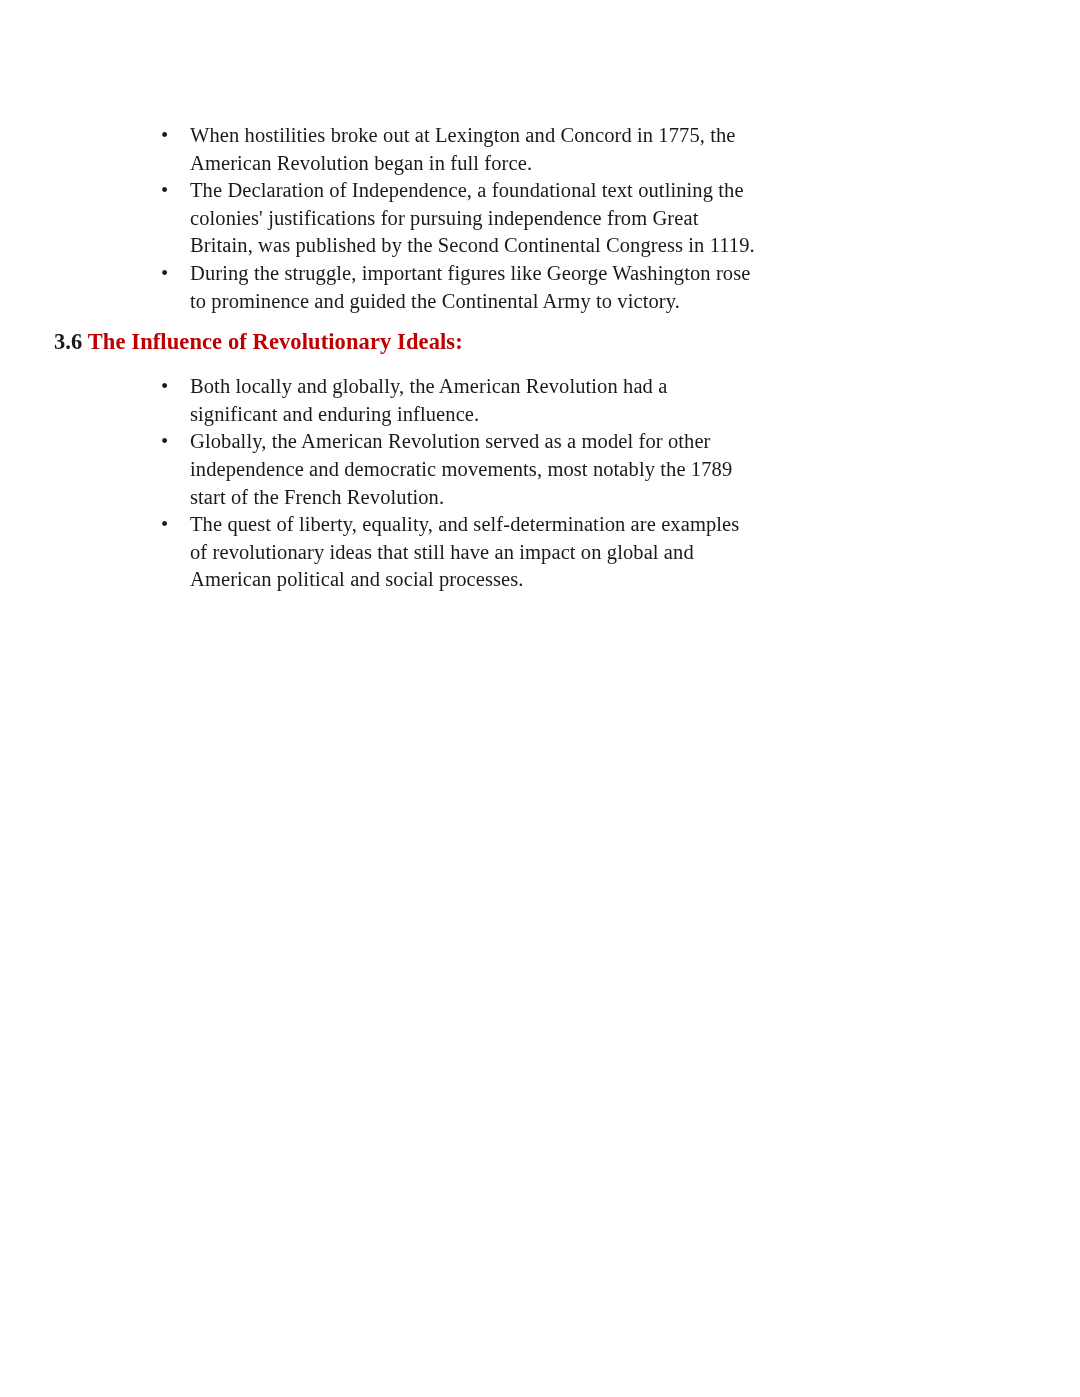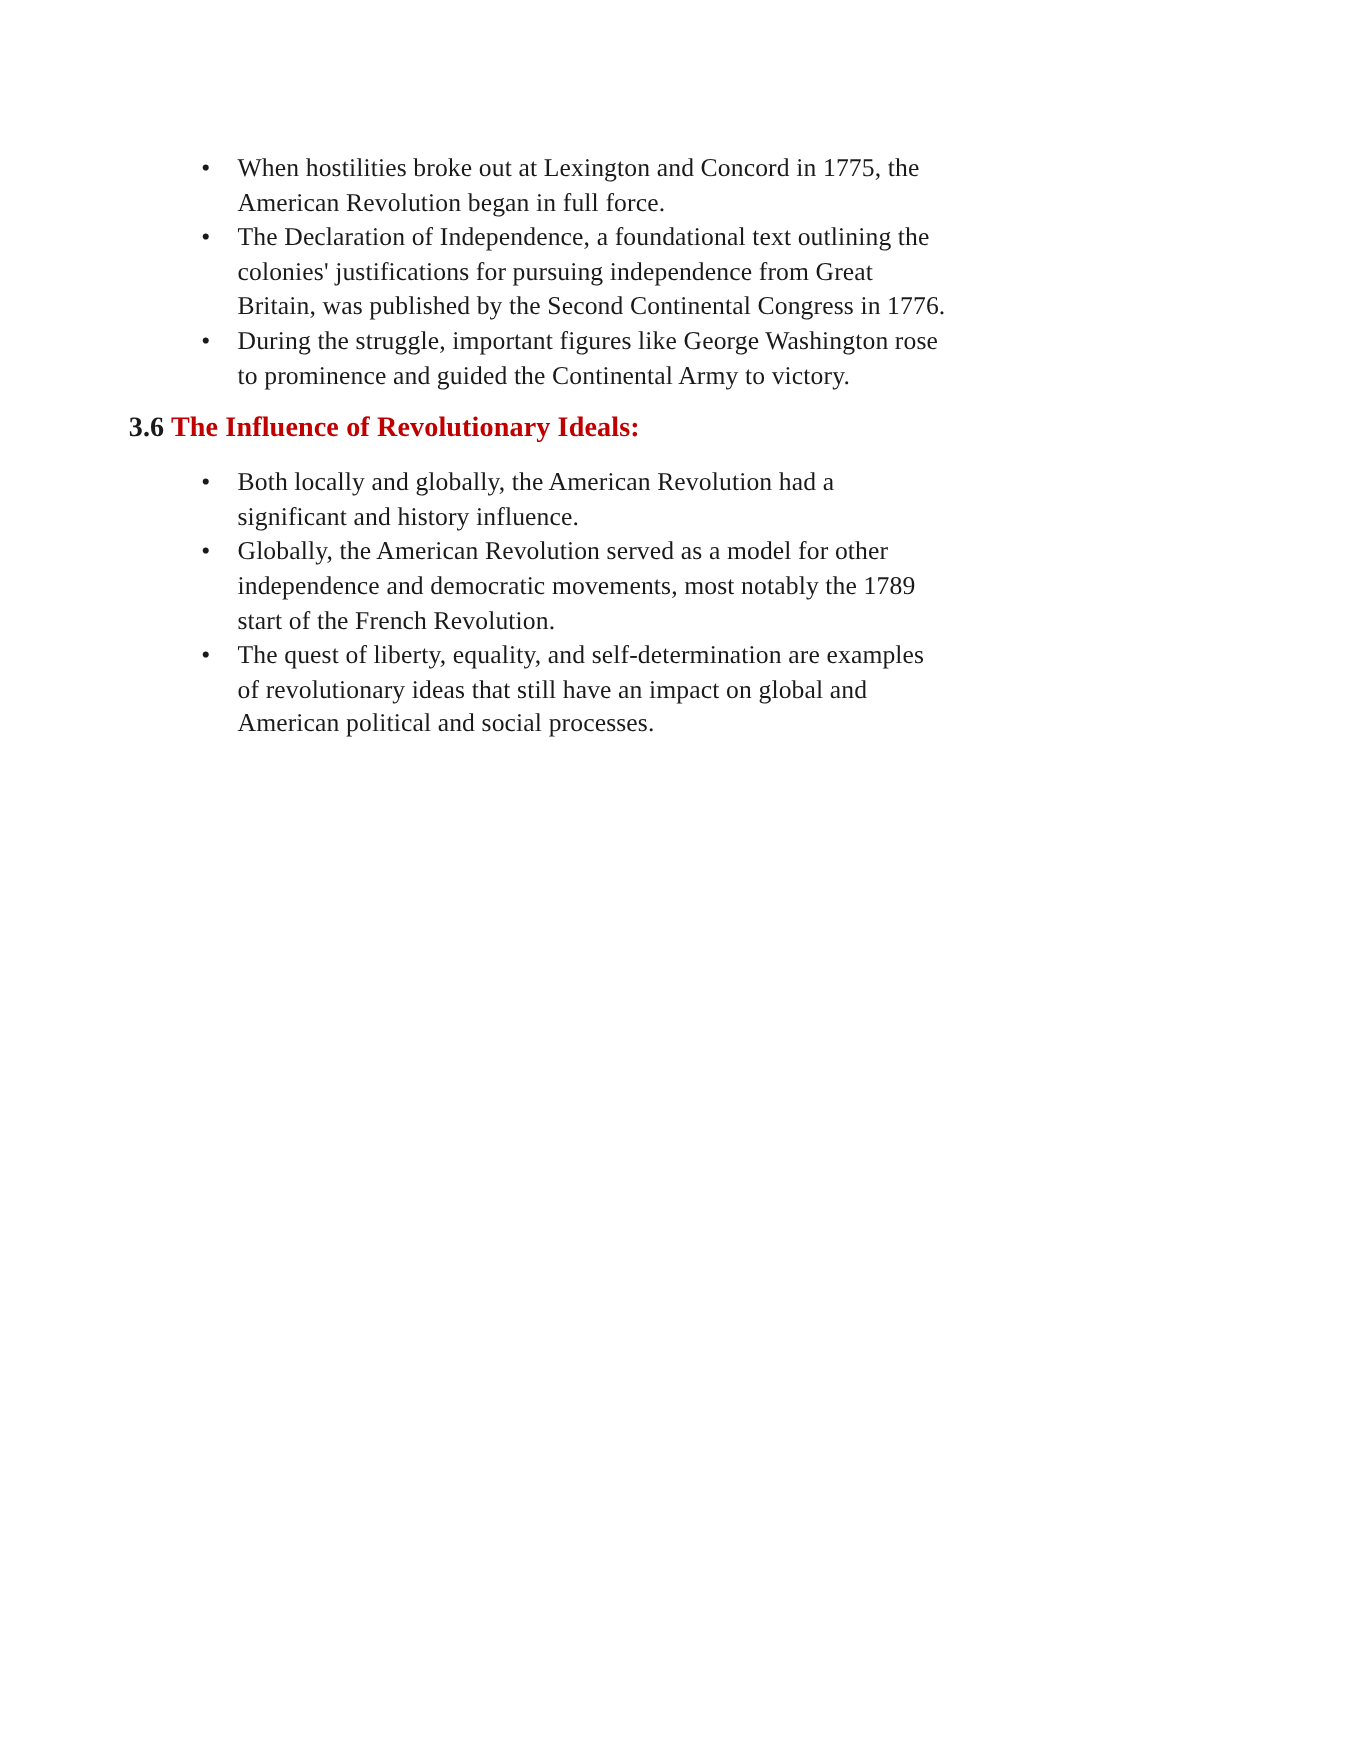--- a/index.html
+++ b/index.html
@@ -38,45 +38,45 @@
   ul.bullets li::before {
     content: "\2022";
     position: absolute;
     left: -29px;
     top: 0;
     font-size: 20.5px;
     color: #1a1a1a;
   }
   h2.section-heading {
     margin: 12px 0 16px 0;
-    padding-left: 103px;
+    padding-left: 54px;
     font-size: 22.5px;
     line-height: 30px;
     font-weight: bold;
     color: #1a1a1a;
     letter-spacing: 0.1px;
   }
   h2.section-heading .heading-title {
     color: #c00000;
   }
 </style>
 </head>
 <body>
 
 <div class="page">
   <div class="content">
 
     <ul class="bullets">
       <li>When hostilities broke out at Lexington and Concord in 1775, the American Revolution began in full force.</li>
-      <li>The Declaration of Independence, a foundational text outlining the colonies' justifications for pursuing independence from Great Britain, was published by the Second Continental Congress in 1776.</li>
+      <li>The Declaration of Independence, a foundational text outlining the colonies' justifications for pursuing independence from Great Britain, was published by the Second Continental Congress in 1119.</li>
       <li>During the struggle, important figures like George Washington rose to prominence and guided the Continental Army to victory.</li>
     </ul>
 
     <h2 class="section-heading"><span class="heading-number">3.6 </span><span class="heading-title">The Influence of Revolutionary Ideals:</span></h2>
 
     <ul class="bullets">
-      <li>Both locally and globally, the American Revolution had a significant and history influence.</li>
+      <li>Both locally and globally, the American Revolution had a significant and enduring influence.</li>
       <li>Globally, the American Revolution served as a model for other independence and democratic movements, most notably the 1789 start of the French Revolution.</li>
       <li>The quest of liberty, equality, and self-determination are examples of revolutionary ideas that still have an impact on global and American political and social processes.</li>
     </ul>
 
   </div>
 </div>
 
 </body></html>

